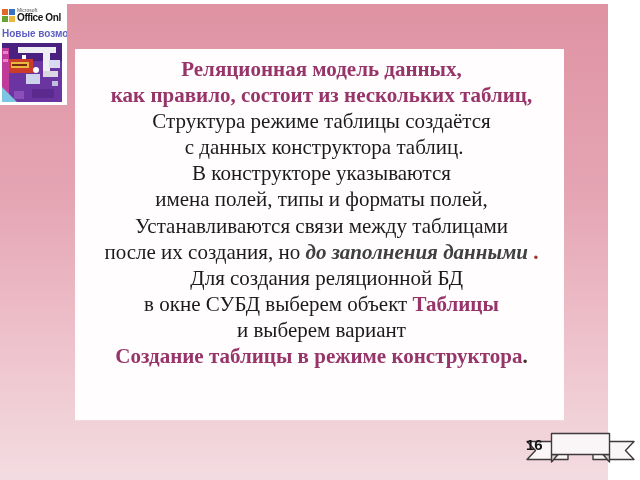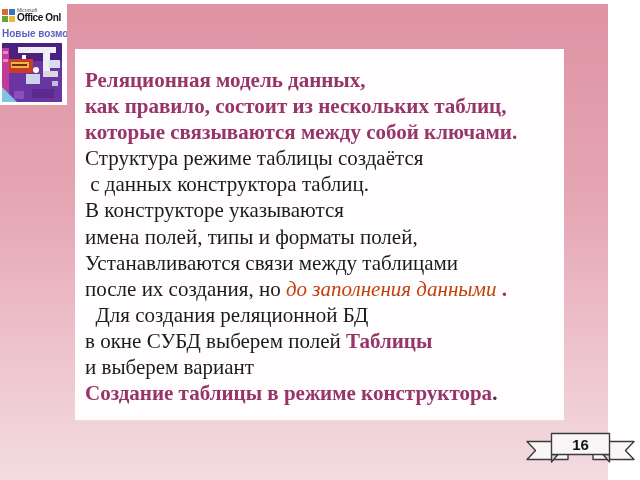--- a/index.html
+++ b/index.html
@@ -26,34 +26,34 @@
   .brand-main{display:block;font-size:10px;font-weight:bold;color:#141414;letter-spacing:-0.4px;}
   .caption{
     font-family:"Liberation Sans",sans-serif;font-size:10px;font-weight:bold;
     color:#5e5ec2;white-space:nowrap;overflow:hidden;margin-top:4px;
   }
   .clipart{display:block;margin-top:4px;width:60px;height:59px;}
 
   
   .textbox{
     position:absolute;left:75px;top:45px;width:489px;height:372px;
-    background:#fffdfd;box-sizing:border-box;padding:18px 6px 0 10px;
-    overflow:hidden;border-bottom:1px solid #f3dae0;
+    background:#fffdfd;box-sizing:border-box;padding:7px 6px 0 10px;
+    overflow:hidden;border-bottom:1px solid #f3dae0;text-align:center;
   }
   .line{font-size:21px;line-height:26.1px;white-space:pre;color:#1b1b1b;}
   .accent-bold{color:#97356a;font-weight:bold;}
-  .accent-bold-italic{color:#c2410c;font-weight:normal;font-style:italic;}
+  .accent-bold-italic{color:#404040;font-weight:bold;font-style:italic;}
   .period-red{color:#a23532;font-weight:bold;}
   .period-dark{color:#43302f;font-weight:bold;}
 
   
   .banner{position:absolute;left:526px;top:428px;width:109px;height:34px;}
   .banner svg{position:absolute;left:0;top:0;width:109px;height:34px;}
   .banner-num{
-    position:absolute;left:0;top:4px;width:109px;text-align:center;
+    position:absolute;left:0;top:4px;width:109px;text-align:left;
     font-family:"Liberation Sans",sans-serif;font-size:15px;font-weight:bold;color:#141414;
   }
 </style>
 </head>
 <body>
 
 <div class="slide">
 
   <div class="media-card">
     <div class="logo-row">
@@ -88,29 +88,28 @@
       <rect x="12" y="48" width="10" height="8" fill="#8a4fb8"></rect>
       <rect x="30" y="46" width="22" height="9" fill="#5b2a8e"></rect>
       <rect x="20" y="12" width="4" height="4" fill="#ffffff"></rect>
       <rect x="50" y="38" width="6" height="5" fill="#c0bfe0"></rect>
     </svg>
   </div>
 
   <div class="textbox">
     <div class="line"><span class="accent-bold">Реляционная модель данных,</span></div>
     <div class="line"><span class="accent-bold">как правило, состоит из нескольких таблиц,</span></div>
-    <div class="line"><span class="accent-bold">которые связываются между собой ключами.</span></div>
     <div class="line"><span>Структура режиме таблицы создаётся</span></div>
     <div class="line"><span> с данных конструктора таблиц.</span></div>
     <div class="line"><span>В конструкторе указываются</span></div>
     <div class="line"><span>имена полей, типы и форматы полей,</span></div>
     <div class="line"><span>Устанавливаются связи между таблицами</span></div>
     <div class="line"><span>после их создания, но </span><span class="accent-bold-italic">до заполнения данными</span><span class="period-red"> .</span></div>
     <div class="line"><span>  Для создания реляционной БД</span></div>
-    <div class="line"><span>в окне СУБД выберем полей </span><span class="accent-bold">Таблицы</span></div>
+    <div class="line"><span>в окне СУБД выберем объект </span><span class="accent-bold">Таблицы</span></div>
     <div class="line"><span>и выберем вариант</span></div>
     <div class="line"><span class="accent-bold">Создание таблицы в режиме конструктора</span><span class="period-dark">.</span></div>
   </div>
 
   <div class="banner">
     <svg viewBox="0 0 109 34" xmlns="http://www.w3.org/2000/svg">
       <g fill="#faf6f7" stroke="#3f3a3a" stroke-width="1.4" stroke-linejoin="round">
         <path d="M9.5,18.5 L1,9.5 L42,9.5 L42,27.5 L1,27.5 Z"></path>
         <path d="M99.5,18.5 L108,9.5 L67,9.5 L67,27.5 L108,27.5 Z"></path>
         <path d="M25.5,22.5 L25.5,30 L32,22.5 Z" fill="#ded2d6"></path>

